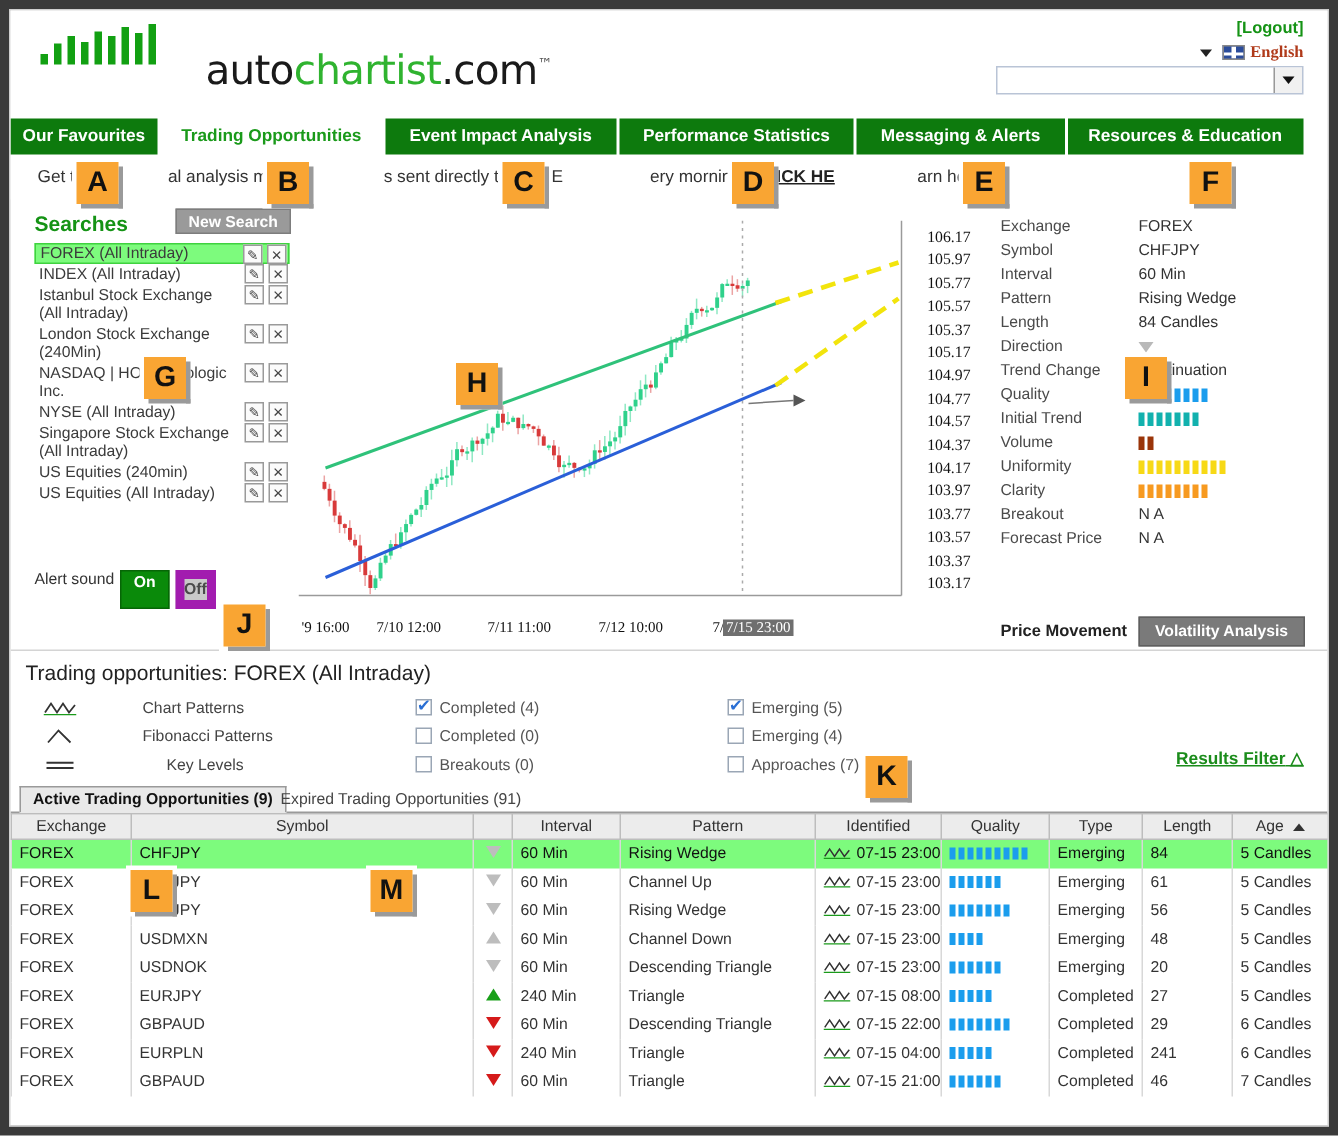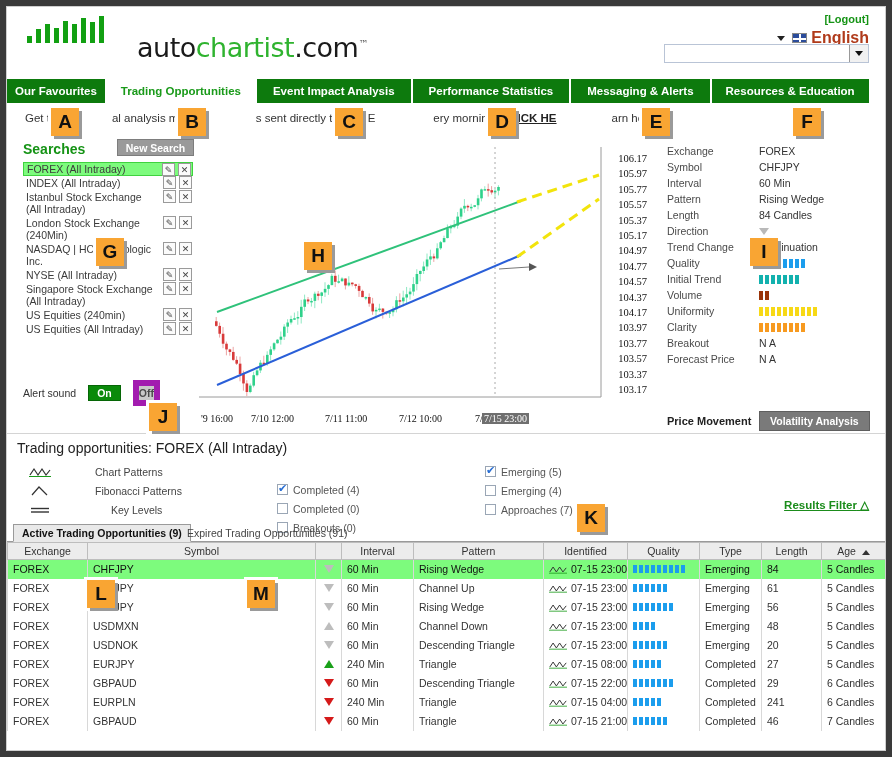--- a/index.html
+++ b/index.html
@@ -35,21 +35,21 @@
 
   .logout { position:absolute; right:16px; top:6px; color:#159315; font-size:11px;
             text-decoration:none; font-weight:bold; }
   .langrow { position:absolute; right:16px; top:22px; display:flex; align-items:center; gap:4px; }
   .caret-sm { width:0;height:0;border-left:4px solid transparent;border-right:4px solid transparent;
               border-top:5px solid #222; margin-right:3px; }
   .flag { width:15px; height:10px; position:relative; overflow:hidden; border:1px solid #888;
           background:#2b4c9b; }
   .flag::before { content:""; position:absolute; left:0; right:0; top:3.5px; height:2.5px; background:#fff; }
   .flag::after { content:""; position:absolute; top:0; bottom:0; left:5.5px; width:2.5px; background:#fff; }
-  .lang-label { color:#b03a1a; font-size:16px; font-weight:bold; }
+  .lang-label { color:#b03a1a; font-size:11px; font-weight:bold;font-family:Liberation Serif, serif; }
   .searchbox { position:absolute; right:16px; top:37px; width:205px; height:19px;
                border:1px solid #b9c4d6; background:#fff; display:flex; }
   .searchbox input { flex:1; border:0; outline:none; font-size:11px; padding:0 4px; background:transparent;}
   .sb-btn { width:19px; border-left:1px solid #999; background:#f1f1f1; display:flex;
             align-items:center; justify-content:center; }
   .caret-dn { width:0;height:0;border-left:4px solid transparent;border-right:4px solid transparent;
               border-top:5px solid #111; }
 
   
   .nav { position:relative; height:24px; background:#fff; display:flex; }
@@ -70,21 +70,21 @@
                color:#fff; font-size:10.5px; font-weight:bold; border:1px solid #7d7d7d;
                display:flex; align-items:center; justify-content:center; }
   .srch-list { position:absolute; left:16px; top:29px; width:170px; }
   .srch-item { position:relative; min-height:14px; padding:1px 38px 1px 3px; font-size:10.5px;
                color:#3b3b3b; line-height:12px; }
   .srch-item.sel { background:#7dfb7d; border:1px solid #3fd23f; padding-top:0; padding-bottom:0; }
   .srch-actions { position:absolute; right:1px; top:0px; display:flex; gap:3px; }
   .icon-btn { width:13px; height:13px; border:1px solid #9a9a9a; background:#fbfbfb;
               display:flex; align-items:center; justify-content:center; font-size:9px; color:#444; }
 
-  .alertsound { position:absolute; left:16px; top:247px; display:flex; align-items:center; gap:12px; font-size:10.5px;}
+  .alertsound { position:absolute; left:16px; top:247px; display:flex; gap:4px; font-size:10.5px;}
   .btn-on { background:#0a8a0a; color:#fff; font-weight:bold; padding:1px 8px; font-size:10.5px;
             border:1px solid #066606; }
   .btn-off { background:#c9c9c9; color:#4a4a4a; font-weight:bold; padding:1px 0; font-size:10.5px;
             border:6px solid #a21caf; }
 
   
   .chart-wrap { position:absolute; left:192px; top:14px; width:448px; height:262px; }
   .chart-canvas { position:absolute; left:0; top:0; }
   .wm { position:absolute; left:12px; top:4px; color:#e3e3e3; font-size:11px; letter-spacing:1px; }
   .yaxis { position:absolute; right:0px; top:0px; width:46px; }
@@ -108,21 +108,21 @@
             border:1px solid #5f5f5f; }
 
   
   .lower { position:relative; border-top:1px solid #d4d4d4; }
   .to-title { padding:6px 0 4px 10px; font-size:14px; color:#222; }
   .filters { position:relative; height:64px; }
   .flegend { position:absolute; left:16px; top:2px; }
   .fl-row { display:flex; align-items:center; height:19px; font-size:10.5px; color:#444; }
   .fl-ico { width:34px; display:flex; justify-content:center; }
   .zig { display:inline-block; width:22px; height:10px; }
-  .chk-col1 { position:absolute; left:270px; top:20px;text-align:center; }
+  .chk-col1 { position:absolute; left:270px; top:2px;text-align:center; }
   .chk-col2 { position:absolute; left:478px; top:2px; }
   .chk-row { display:flex; align-items:center; height:19px; font-size:10.5px; color:#555; gap:5px; }
   .cbox { width:11px; height:11px; border:1px solid #9aa6b5; background:#fff; position:relative; }
   .cbox.on::after { content:"✔"; position:absolute; left:0px; top:-3px; font-size:11px; color:#2a6fd4; }
   .rf { position:absolute; right:16px; top:38px; color:#1b8c1b; font-size:11.5px;
         font-weight:bold; text-decoration:underline; }
 
   .tabs2 { position:relative; height:18px; border-bottom:1px solid #9a9a9a; }
   .tab2 { position:absolute; top:0; height:18px; font-size:10.5px; display:flex; align-items:center;
           padding:0 8px; }

